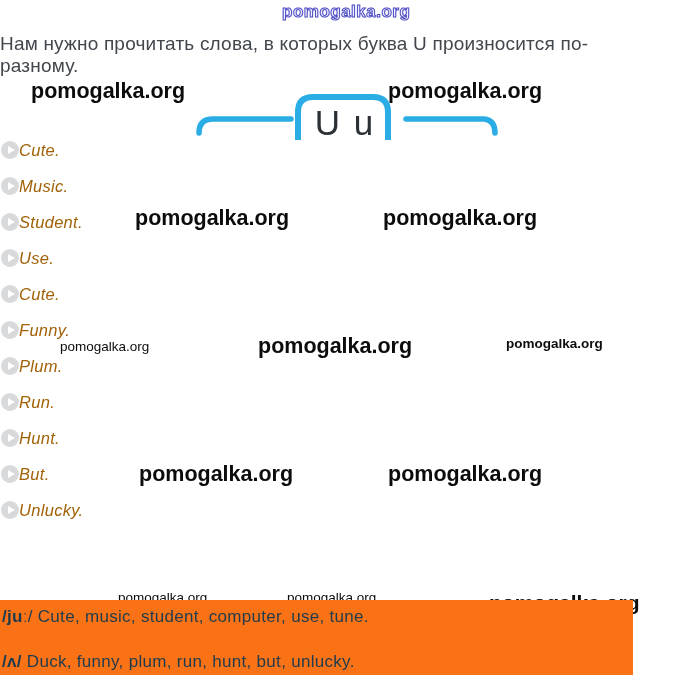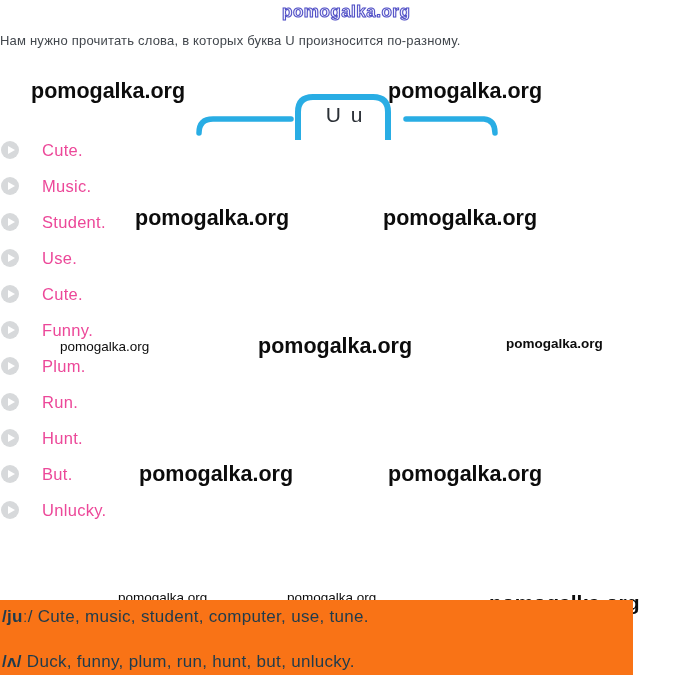--- a/index.html
+++ b/index.html
@@ -21,37 +21,37 @@
   .wm7{left:258px;top:334px;}
   .wm8{left:506px;top:336px;}
   .wm9{left:139px;top:462px;}
   .wm10{left:388px;top:462px;}
   .wm11{left:118px;top:590px;font-weight:500;}
   .wm12{left:287px;top:590px;font-weight:500;}
   .wm13{left:489px;top:591px;font-size:21px;}
 
   
   .heading{position:absolute;left:0px;top:33px;width:660px;
-           font-size:13px;color:#42474d;letter-spacing:.2px;}
+           font-size:19px;color:#42474d;letter-spacing:.2px;}
 
   
   .bracket-svg{position:absolute;left:185px;top:88px;}
   .letter-title{position:absolute;left:295px;top:103px;width:100px;text-align:center;
-                font-size:21px;font-weight:500;color:#2b3036;letter-spacing:2px;}
+                font-size:35px;font-weight:500;color:#2b3036;letter-spacing:2px;}
 
   
   .words{position:absolute;left:0;top:132px;width:400px;}
   .word-row{display:flex;align-items:center;height:36px;}
   .play-icon{width:18px;height:18px;margin-left:1px;border-radius:50%;
              background:#d7d9db;display:flex;align-items:center;justify-content:center;
              flex:0 0 auto;cursor:pointer;}
   .play-tri{width:0;height:0;border-left:7px solid #ffffff;
             border-top:4px solid transparent;border-bottom:4px solid transparent;
             margin-left:3px;}
-  .word-label{margin-left:23px;font-size:16.5px;color:#ec4899;letter-spacing:.3px;}
+  .word-label{font-size:16.5px;color:#a16207;letter-spacing:.3px;font-style:italic;}
 
   
   .answer{position:absolute;left:0;top:600px;width:633px;height:79px;
           background:#f97316;color:#1f3b4d;font-size:17px;letter-spacing:.3px;}
   .answer-line{position:absolute;left:2px;white-space:nowrap;}
   .line1{top:7px;}
   .line2{top:52px;}
   .ipa-bold{font-weight:700;}
   .words-run{margin-left:5px;}
 </style>

